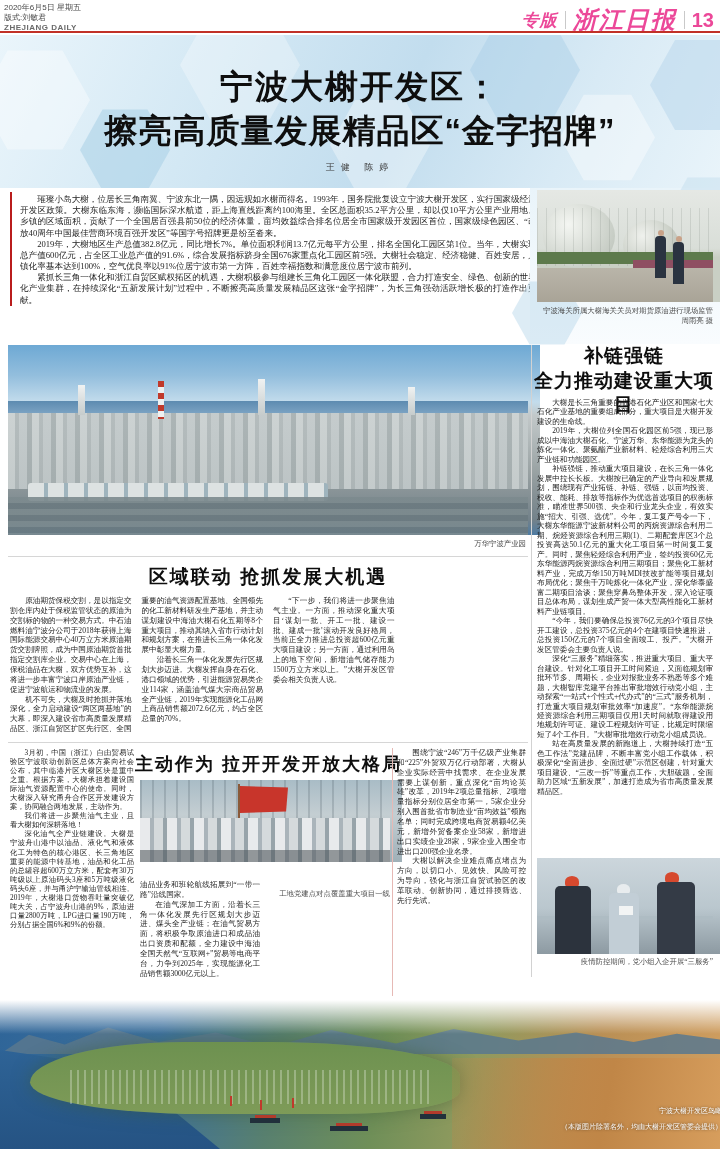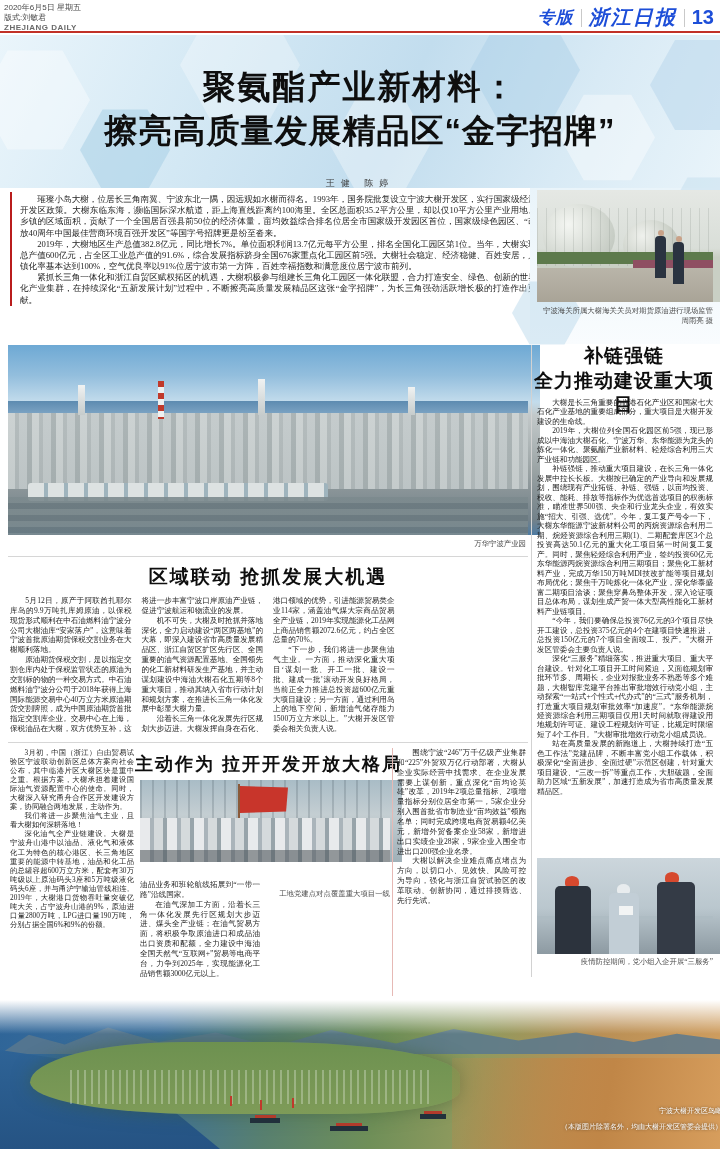--- a/index.html
+++ b/index.html
@@ -6,33 +6,33 @@
   html,body{margin:0;padding:0;background:#e9e9e9;}
   #page{position:relative;width:720px;height:1149px;background:#ffffff;overflow:hidden;
         font-family:"Liberation Serif","DejaVu Serif",serif;color:#1d1d1d;margin:0 auto;}
   .abs{position:absolute;}
   .sans{font-family:"Liberation Sans","DejaVu Sans",sans-serif;}
   .justify{text-align:justify;}
   .para{text-indent:2em;margin:0;}
   
   .hdr-left{top:3px;left:4px;font-size:8px;line-height:10px;color:#4a4a4a;}
   .hdr-en{color:#6a6a6a;font-weight:bold;letter-spacing:.5px;font-family:"Liberation Sans",sans-serif;}
-  .hdr-right{top:4px;right:6px;display:flex;align-items:center;color:#1d4ed8;}
+  .hdr-right{top:4px;right:6px;display:flex;align-items:center;color:#ec4899;}
   .hdr-sep{width:1px;height:18px;background:#c9c9c9;margin:0 7px;}
   .zhuanban{font-size:17px;font-weight:900;font-style:italic;letter-spacing:1px;}
-  .brand{font-size:20px;font-weight:900;font-style:italic;font-family:"Liberation Serif",serif;letter-spacing:2px;}
+  .brand{font-size:24px;font-weight:900;font-style:italic;font-family:"Liberation Serif",serif;letter-spacing:2px;}
   .pageno{font-size:20px;font-weight:700;}
   .hdr-rule{top:31px;left:0;right:0;height:2px;background:#c13127;}
   
   .masthead{top:35px;left:0;width:720px;height:153px;overflow:hidden;
             background:linear-gradient(115deg,#eaf5fb 0%,#d3e8f4 30%,#c2ddee 55%,#d8eaf5 78%,#e9f4fa 100%);}
   .hex{position:absolute;clip-path:polygon(25% 5%,75% 5%,100% 50%,75% 95%,25% 95%,0 50%);}
   .title1{top:30px;left:0;right:0;text-align:center;font-size:33px;font-weight:900;color:#0e0e0e;letter-spacing:2px;}
   .title2{top:74px;left:0;right:0;text-align:center;font-size:33px;font-weight:900;color:#0e0e0e;letter-spacing:1px;}
-  .byline{top:126px;left:0;right:0;text-align:center;font-size:9px;color:#3a3a3a;letter-spacing:6px;margin-top:16px;}
+  .byline{top:126px;left:0;right:0;text-align:center;font-size:9px;color:#3a3a3a;letter-spacing:6px;}
   
   .intro{top:192px;left:10px;width:553px;height:114px;padding:2px 8px 0 8px;box-sizing:border-box;
          border-left:2px solid #b91c1c;border-right:1px solid #e6b9b5;
          font-size:8.6px;line-height:1.3;overflow:hidden;}
   
   .photo{overflow:hidden;padding-left:12px;}
   .caption{font-size:7.4px;color:#4c4c4c;line-height:1.35;}
   
   .ph-customs{left:537px;top:190px;width:176px;height:112px;background:linear-gradient(#e5e8e4 0%,#d9ded8 52%,#c9cfc4 60%);}
   .ct-tank1{left:6px;top:14px;width:72px;height:64px;border-radius:50%;background:radial-gradient(circle at 35% 32%,#f4f6f2,#c6ccc4 75%,#aab2a8);}
@@ -131,21 +131,21 @@
   <div class="abs hdr-rule"></div>
 
   <div class="abs masthead">
     <div class="hex" style="left:-20px;top:10px;width:110px;height:110px;background:rgba(255,255,255,.38);"></div>
     <div class="hex" style="left:80px;top:70px;width:90px;height:90px;background:rgba(168,207,230,.55);"></div>
     <div class="hex" style="left:180px;top:-30px;width:120px;height:120px;background:rgba(255,255,255,.30);"></div>
     <div class="hex" style="left:330px;top:60px;width:100px;height:100px;background:rgba(255,255,255,.35);"></div>
     <div class="hex" style="left:470px;top:-20px;width:110px;height:110px;background:rgba(168,207,230,.45);"></div>
     <div class="hex" style="left:560px;top:55px;width:95px;height:95px;background:rgba(255,255,255,.4);"></div>
     <div class="hex" style="left:650px;top:0px;width:100px;height:100px;background:rgba(188,217,236,.6);"></div>
-    <div class="abs title1 sans">聚氨酯产业新材料：</div>
+    <div class="abs title1 sans">宁波大榭开发区：</div>
     <div class="abs title2 sans">擦亮高质量发展精品区“金字招牌”</div>
     <div class="abs byline sans">王健 陈婷</div>
   </div>
 
   <div class="abs intro justify">
     <p class="para">璀璨小岛大榭，位居长三角南翼、宁波东北一隅，因远观如水榭而得名。1993年，国务院批复设立宁波大榭开发区，实行国家级经济技术开发区政策。大榭东临东海，濒临国际深水航道，距上海直线距离约100海里。全区总面积35.2平方公里，却以仅10平方公里产业用地、半个乡镇的区域面积，贡献了一个全国居百强县前50位的经济体量，亩均效益综合排名位居全市国家级开发园区首位，国家级绿色园区、“改革开放40周年中国最佳营商环境百强开发区”等国字号招牌更是纷至沓来。</p>
     <p class="para">2019年，大榭地区生产总值382.8亿元，同比增长7%。单位面积利润13.7亿元每平方公里，排名全国化工园区第1位。当年，大榭实现石化总产值600亿元，占全区工业总产值的91.6%，综合发展指标跻身全国676家重点化工园区前5强。大榭社会稳定、经济稳健、百姓安居，人口城镇化率基本达到100%，空气优良率以91%位居宁波市第一方阵，百姓幸福指数和满意度位居宁波市前列。</p>
     <p class="para">紧抓长三角一体化和浙江自贸区赋权拓区的机遇，大榭积极参与组建长三角化工园区一体化联盟，合力打造安全、绿色、创新的世界级石化产业集群，在持续深化“五新发展计划”过程中，不断擦亮高质量发展精品区这张“金字招牌”，为长三角强劲活跃增长极的打造作出更大贡献。</p>
   </div>
 
@@ -203,21 +203,20 @@
     <div class="abs wk-p" style="left:72px;top:35px;width:30px;height:61px;background:#c2ced6;"></div>
     <div class="abs wk-helmet" style="left:128px;top:14px;width:14px;height:11px;background:#d6492e;"></div>
     <div class="abs wk-p" style="left:120px;top:24px;width:38px;height:72px;background:#343b46;"></div>
     <div class="abs wk-paper"></div>
   </div>
   <div class="abs caption cap-workers">疫情防控期间，党小组入企开展“三服务”</div>
 
   <div class="abs hrule" style="left:8px;top:556px;width:520px;"></div>
   <div class="abs sec-heading sans" style="left:8px;top:564px;width:520px;">区域联动 抢抓发展大机遇</div>
   <div class="abs region-cols justify">
-    <p class="para">5月12日，原产于阿联酋扎耶尔库岛的9.9万吨扎库姆原油，以保税现货形式顺利在中石油燃料油宁波分公司大榭油库“安家落户”，这意味着宁波首批原油期货保税交割业务在大榭顺利落地。</p>
     <p class="para">原油期货保税交割，是以指定交割仓库内处于保税监管状态的原油为交割标的物的一种交易方式。中石油燃料油宁波分公司于2018年获得上海国际能源交易中心40万立方米原油期货交割牌照，成为中国原油期货首批指定交割库企业。交易中心在上海，保税油品在大榭，双方优势互补，这将进一步丰富宁波口岸原油产业链，促进宁波航运和物流业的发展。</p>
     <p class="para">机不可失，大榭及时抢抓并落地深化，全力启动建设“两区两基地”的大幕，即深入建设省市高质量发展精品区、浙江自贸区扩区先行区、全国重要的油气资源配置基地、全国领先的化工新材料研发生产基地，并主动谋划建设中海油大榭石化五期等8个重大项目，推动其纳入省市行动计划和规划方案，在推进长三角一体化发展中彰显大榭力量。</p>
     <p class="para">沿着长三角一体化发展先行区规划大步迈进。大榭发挥自身在石化、港口领域的优势，引进能源贸易类企业114家，涵盖油气煤大宗商品贸易全产业链，2019年实现能源化工品网上商品销售额2072.6亿元，约占全区总量的70%。</p>
     <p class="para">“下一步，我们将进一步聚焦油气主业。一方面，推动深化重大项目‘谋划一批、开工一批、建设一批、建成一批’滚动开发良好格局，当前正全力推进总投资超600亿元重大项目建设；另一方面，通过利用岛上的地下空间，新增油气储存能力1500万立方米以上。”大榭开发区管委会相关负责人说。</p>
   </div>
 
   <div class="abs hrule" style="left:8px;top:742px;width:520px;"></div>
   <div class="abs sec-heading sans" style="left:135px;top:752px;width:260px;font-size:18px;">主动作为 拉开开发开放大格局</div>
   <div class="abs pro-left justify">
     <p class="para">3月初，中国（浙江）自由贸易试验区宁波联动创新区总体方案向社会公布，其中临港片区大榭区块是重中之重。根据方案，大榭承担着建设国际油气资源配置中心的使命。同时，大榭深入研究甬舟合作区开发建设方案，协同融合两地发展，主动作为。</p>

